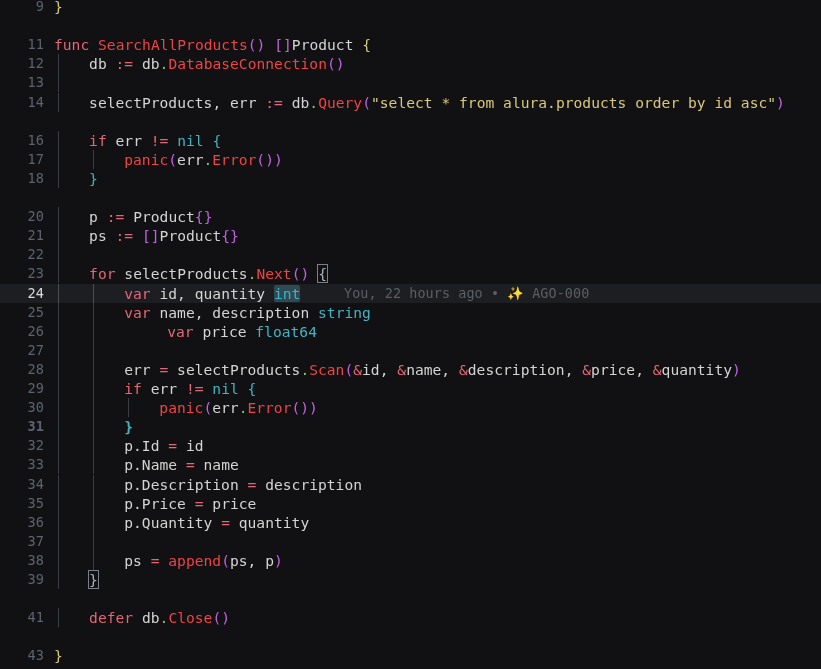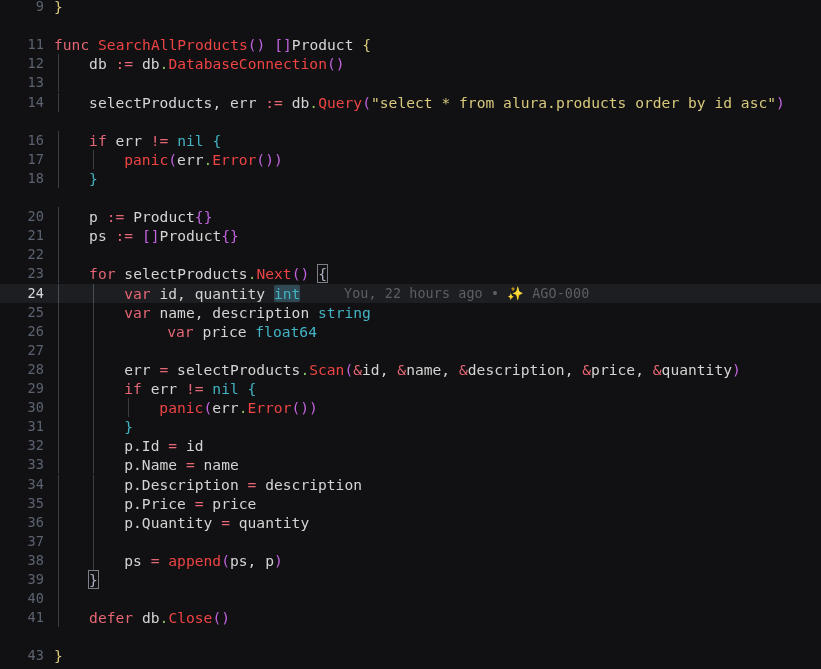--- a/index.html
+++ b/index.html
@@ -91,26 +91,25 @@
     <div class="row" style="position: absolute; left: 0px; right: 0px; top: 226.2px;"><span class="gutter">21</span><span class="ig ig1"></span><span class="code" style="left: 89.12px;"><span class="id">ps</span><span class="id"> </span><span class="op">:=</span><span class="id"> </span><span class="punc">[]</span><span class="id">Product</span><span class="punc">{}</span></span></div>
     <div class="row" style="position: absolute; left: 0px; right: 0px; top: 245.3px;"><span class="gutter">22</span><span class="ig ig1"></span><span class="code" style="left: 89.12px;"></span></div>
     <div class="row" style="position: absolute; left: 0px; right: 0px; top: 264.4px;"><span class="gutter">23</span><span class="ig ig1"></span><span class="code" style="left: 89.12px;"><span class="kw">for</span><span class="id"> </span><span class="id">selectProducts</span><span class="dot">.</span><span class="fn">Next</span><span class="punc">(</span><span class="punc">)</span><span class="id"> </span><span class="dim bracket-match">{</span></span></div>
     <div class="row active" style="position: absolute; left: 0px; right: 0px; top: 283.5px;"><span class="gutter">24</span><span class="ig ig1"></span><span class="ig ig2"></span><span class="code" style="left: 124.24px;"><span class="kw">var</span><span class="id"> </span><span class="id">id</span><span class="id">, </span><span class="id">quantity</span><span class="id"> </span><span class="typ sel">int</span></span><span class="blame" style="position: absolute; left: 344px; top: 0px;"><span>You, 22 hours ago </span><span>• </span><span class="spark">✨ </span><span>AGO-000</span></span></div>
     <div class="row" style="position: absolute; left: 0px; right: 0px; top: 302.6px;"><span class="gutter">25</span><span class="ig ig1"></span><span class="ig ig2"></span><span class="code" style="left: 124.24px;"><span class="kw">var</span><span class="id"> </span><span class="id">name</span><span class="id">, </span><span class="id">description</span><span class="id"> </span><span class="typ">string</span></span></div>
     <div class="row" style="position: absolute; left: 0px; right: 0px; top: 321.7px;"><span class="gutter">26</span><span class="ig ig1"></span><span class="ig ig2"></span><span class="code" style="left: 124.24px; margin-left: 43px;"><span class="kw">var</span><span class="id"> </span><span class="id">price</span><span class="id"> </span><span class="typ">float64</span></span></div>
     <div class="row" style="position: absolute; left: 0px; right: 0px; top: 340.8px;"><span class="gutter">27</span><span class="ig ig1"></span><span class="ig ig2"></span><span class="code" style="left: 124.24px;"></span></div>
     <div class="row" style="position: absolute; left: 0px; right: 0px; top: 359.9px;"><span class="gutter">28</span><span class="ig ig1"></span><span class="ig ig2"></span><span class="code" style="left: 124.24px;"><span class="id">err</span><span class="id"> </span><span class="op">=</span><span class="id"> </span><span class="id">selectProducts</span><span class="dot">.</span><span class="fn">Scan</span><span class="punc">(</span><span class="op">&amp;</span><span class="id">id</span><span class="id">, </span><span class="op">&amp;</span><span class="id">name</span><span class="id">, </span><span class="op">&amp;</span><span class="id">description</span><span class="id">, </span><span class="op">&amp;</span><span class="id">price</span><span class="id">, </span><span class="op">&amp;</span><span class="id">quantity</span><span class="punc">)</span></span></div>
     <div class="row" style="position: absolute; left: 0px; right: 0px; top: 379px;"><span class="gutter">29</span><span class="ig ig1"></span><span class="ig ig2"></span><span class="code" style="left: 124.24px;"><span class="kw">if</span><span class="id"> </span><span class="id">err</span><span class="id"> </span><span class="op">!=</span><span class="id"> </span><span class="typ">nil</span><span class="id"> </span><span class="typ">{</span></span></div>
     <div class="row" style="position: absolute; left: 0px; right: 0px; top: 398.1px;"><span class="gutter">30</span><span class="ig ig1"></span><span class="ig ig2"></span><span class="ig ig3"></span><span class="code" style="left: 159.36px;"><span class="fn">panic</span><span class="punc">(</span><span class="id">err</span><span class="dot">.</span><span class="fn">Error</span><span class="punc">(</span><span class="punc">)</span><span class="punc">)</span></span></div>
-    <div class="row" style="position: absolute; left: 0px; right: 0px; top: 417.2px;"><span class="gutter">31</span><span class="ig ig1"></span><span class="ig ig2"></span><span class="code" style="left: 124.24px;"><span class="typ">}</span></span></div>
+    <div class="row" style="position: absolute; left: 0px; right: 0px; top: 417.2px; font-weight: bold;"><span class="gutter">31</span><span class="ig ig1"></span><span class="ig ig2"></span><span class="code" style="left: 124.24px;"><span class="typ">}</span></span></div>
     <div class="row" style="position: absolute; left: 0px; right: 0px; top: 436.3px;"><span class="gutter">32</span><span class="ig ig1"></span><span class="ig ig2"></span><span class="code" style="left: 124.24px;"><span class="id">p</span><span class="id">.</span><span class="id">Id</span><span class="id"> </span><span class="op">=</span><span class="id"> </span><span class="id">id</span></span></div>
     <div class="row" style="position: absolute; left: 0px; right: 0px; top: 455.4px;"><span class="gutter">33</span><span class="ig ig1"></span><span class="ig ig2"></span><span class="code" style="left: 124.24px;"><span class="id">p</span><span class="id">.</span><span class="id">Name</span><span class="id"> </span><span class="op">=</span><span class="id"> </span><span class="id">name</span></span></div>
     <div class="row" style="position: absolute; left: 0px; right: 0px; top: 474.5px;"><span class="gutter">34</span><span class="ig ig1"></span><span class="ig ig2"></span><span class="code" style="left: 124.24px;"><span class="id">p</span><span class="id">.</span><span class="id">Description</span><span class="id"> </span><span class="op">=</span><span class="id"> </span><span class="id">description</span></span></div>
     <div class="row" style="position: absolute; left: 0px; right: 0px; top: 493.6px;"><span class="gutter">35</span><span class="ig ig1"></span><span class="ig ig2"></span><span class="code" style="left: 124.24px;"><span class="id">p</span><span class="id">.</span><span class="id">Price</span><span class="id"> </span><span class="op">=</span><span class="id"> </span><span class="id">price</span></span></div>
     <div class="row" style="position: absolute; left: 0px; right: 0px; top: 512.7px;"><span class="gutter">36</span><span class="ig ig1"></span><span class="ig ig2"></span><span class="code" style="left: 124.24px;"><span class="id">p</span><span class="id">.</span><span class="id">Quantity</span><span class="id"> </span><span class="op">=</span><span class="id"> </span><span class="id">quantity</span></span></div>
     <div class="row" style="position: absolute; left: 0px; right: 0px; top: 531.8px;"><span class="gutter">37</span><span class="ig ig1"></span><span class="ig ig2"></span><span class="code" style="left: 124.24px;"></span></div>
     <div class="row" style="position: absolute; left: 0px; right: 0px; top: 550.9px;"><span class="gutter">38</span><span class="ig ig1"></span><span class="ig ig2"></span><span class="code" style="left: 124.24px;"><span class="id">ps</span><span class="id"> </span><span class="op">=</span><span class="id"> </span><span class="fn">append</span><span class="punc">(</span><span class="id">ps</span><span class="id">, </span><span class="id">p</span><span class="punc">)</span></span></div>
     <div class="row" style="position: absolute; left: 0px; right: 0px; top: 570px;"><span class="gutter">39</span><span class="ig ig1"></span><span class="code" style="left: 89.12px;"><span class="dim bracket-match">}</span></span></div>
-    <div class="row" style="position: absolute; left: 0px; right: 0px; top: 589.1px;"><span class="gutter">40</span><span class="ig ig1"></span><span class="code" style="left: 89.12px;"></span></div>
     <div class="row" style="position: absolute; left: 0px; right: 0px; top: 608.2px;"><span class="gutter">41</span><span class="ig ig1"></span><span class="code" style="left: 89.12px;"><span class="kw">defer</span><span class="id"> </span><span class="id">db</span><span class="dot">.</span><span class="fn">Close</span><span class="punc">(</span><span class="punc">)</span></span></div>
     <div class="row" style="position: absolute; left: 0px; right: 0px; top: 646.4px;"><span class="gutter">43</span><span class="code" style="left: 54px;"><span class="brc">}</span></span></div>
     <div class="row" style="position: absolute; left: 0px; right: 0px; top: 665.5px;"><span class="gutter">44</span><span class="code" style="left: 54px;"></span></div>
   </div>
 
 </body></html>

